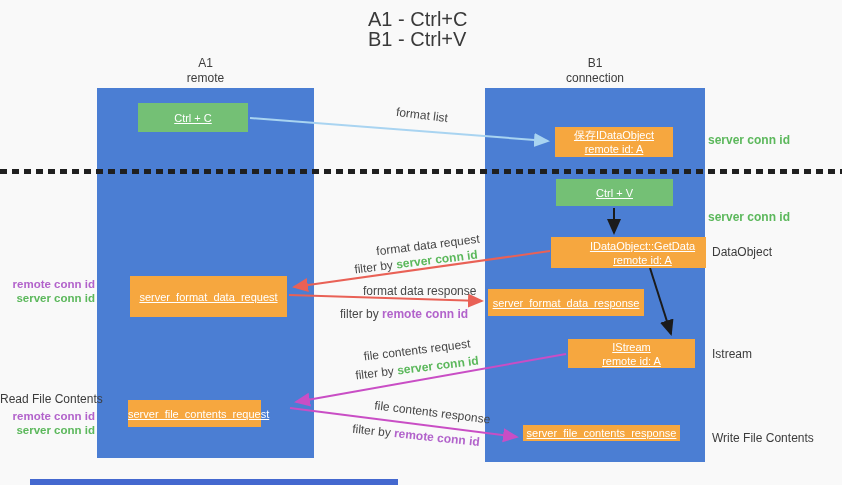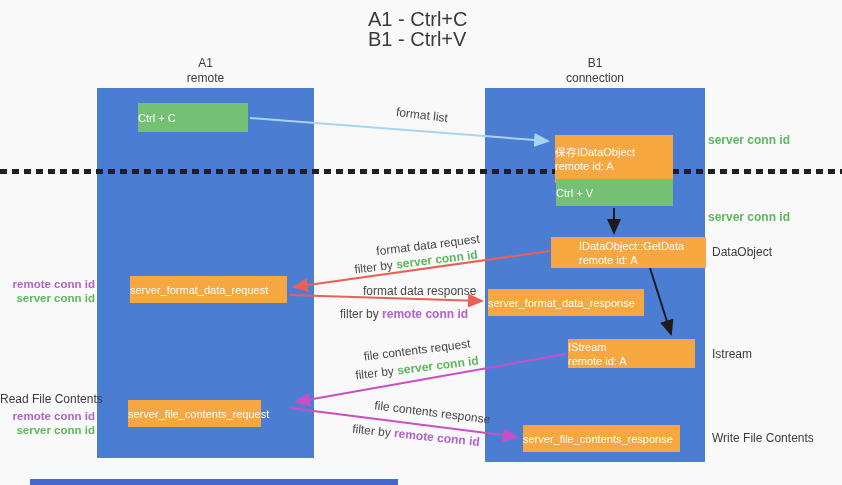--- a/index.html
+++ b/index.html
@@ -16,22 +16,22 @@
 
   .column{top:88px;background:#4b7ed3;z-index:1;}
   .column.left{left:97px;width:217px;height:370px;}
   .column.right{left:485px;width:220px;height:374px;}
 
   .dotted{left:0;top:169px;width:842px;height:5px;z-index:2;
     background:repeating-linear-gradient(90deg,#1f1f1f 0 7px,transparent 7px 12px);}
 
   svg.overlay{left:0;top:0;z-index:3;pointer-events:none;}
 
-  .node{z-index:4;color:#fff;text-align:left;display:flex;flex-direction:column;
-        justify-content:center;font-size:11px;line-height:14px;white-space:nowrap;}
+  .node{z-index:4;color:#fff;text-align:center;display:flex;flex-direction:column;
+        justify-content:center;font-size:11px;line-height:14px;white-space:nowrap;text-decoration:underline;}
   .node.key{background:#74c075;}
   .node.orange{background:#f6a73f;}
 
   .lbl{z-index:5;font-size:12px;line-height:14px;color:#474747;white-space:nowrap;text-align:center;}
   .green-t{color:#5cb85c;font-weight:bold;}
   .purple-t{color:#b263cb;font-weight:bold;}
   .dark-t{color:#3c3c3c;text-align:right;}
   .side{z-index:5;font-size:12px;line-height:14px;white-space:nowrap;}
   .ids{z-index:5;font-size:11.5px;line-height:14px;text-align:right;width:95px;left:0;}
 
@@ -86,52 +86,52 @@
     <line x1="289" y1="295" x2="482" y2="301" stroke="#e96156" stroke-width="2" marker-end="url(#mRed)"></line>
     <line x1="650" y1="268" x2="671" y2="334" stroke="#1b1b1b" stroke-width="2" marker-end="url(#mBlack)"></line>
     <line x1="566" y1="354" x2="296" y2="402" stroke="#c94ec5" stroke-width="2" marker-end="url(#mMagenta)"></line>
     <line x1="290" y1="408" x2="517" y2="437" stroke="#c94ec5" stroke-width="2" marker-end="url(#mMagenta)"></line>
   </svg>
 
   <div class="abs node key" style="left:138px;top:103px;width:110px;height:29px;">
     <div>Ctrl + C</div>
   </div>
 
-  <div class="abs node orange" style="left:555px;top:135px;width:118px;height:48px;">
+  <div class="abs node orange" style="left:555px;top:127px;width:118px;height:30px;">
     <div>保存IDataObject</div>
     <div>remote id: A</div>
   </div>
 
   <div class="abs node key" style="left:556px;top:179px;width:117px;height:27px;">
     <div>Ctrl + V</div>
   </div>
 
   <div class="abs node orange" style="left:551px;top:237px;width:127px;height:31px;padding-left:28px;">
     <div>IDataObject::GetData</div>
     <div>remote id: A</div>
   </div>
 
-  <div class="abs node orange" style="left:130px;top:276px;width:157px;height:27px;">
+  <div class="abs node orange" style="left:130px;top:276px;width:157px;height:41px;">
     <div>server_format_data_request</div>
   </div>
 
   <div class="abs node orange" style="left:488px;top:289px;width:156px;height:27px;">
     <div>server_format_data_response</div>
   </div>
 
   <div class="abs node orange" style="left:568px;top:339px;width:127px;height:29px;">
     <div>IStream</div>
     <div>remote id: A</div>
   </div>
 
   <div class="abs node orange" style="left:128px;top:400px;width:133px;height:27px;">
     <div>server_file_contents_request</div>
   </div>
 
-  <div class="abs node orange" style="left:523px;top:425px;width:157px;height:27px;">
+  <div class="abs node orange" style="left:523px;top:425px;width:157px;height:16px;">
     <div>server_file_contents_response</div>
   </div>
 
   <div class="abs lbl rot-p7" style="left:372px;top:108px;width:100px;">
     <span>format list</span>
   </div>
 
   <div class="abs lbl rot-n7" style="left:368px;top:238px;width:120px;">
     <span>format data request</span>
   </div>

